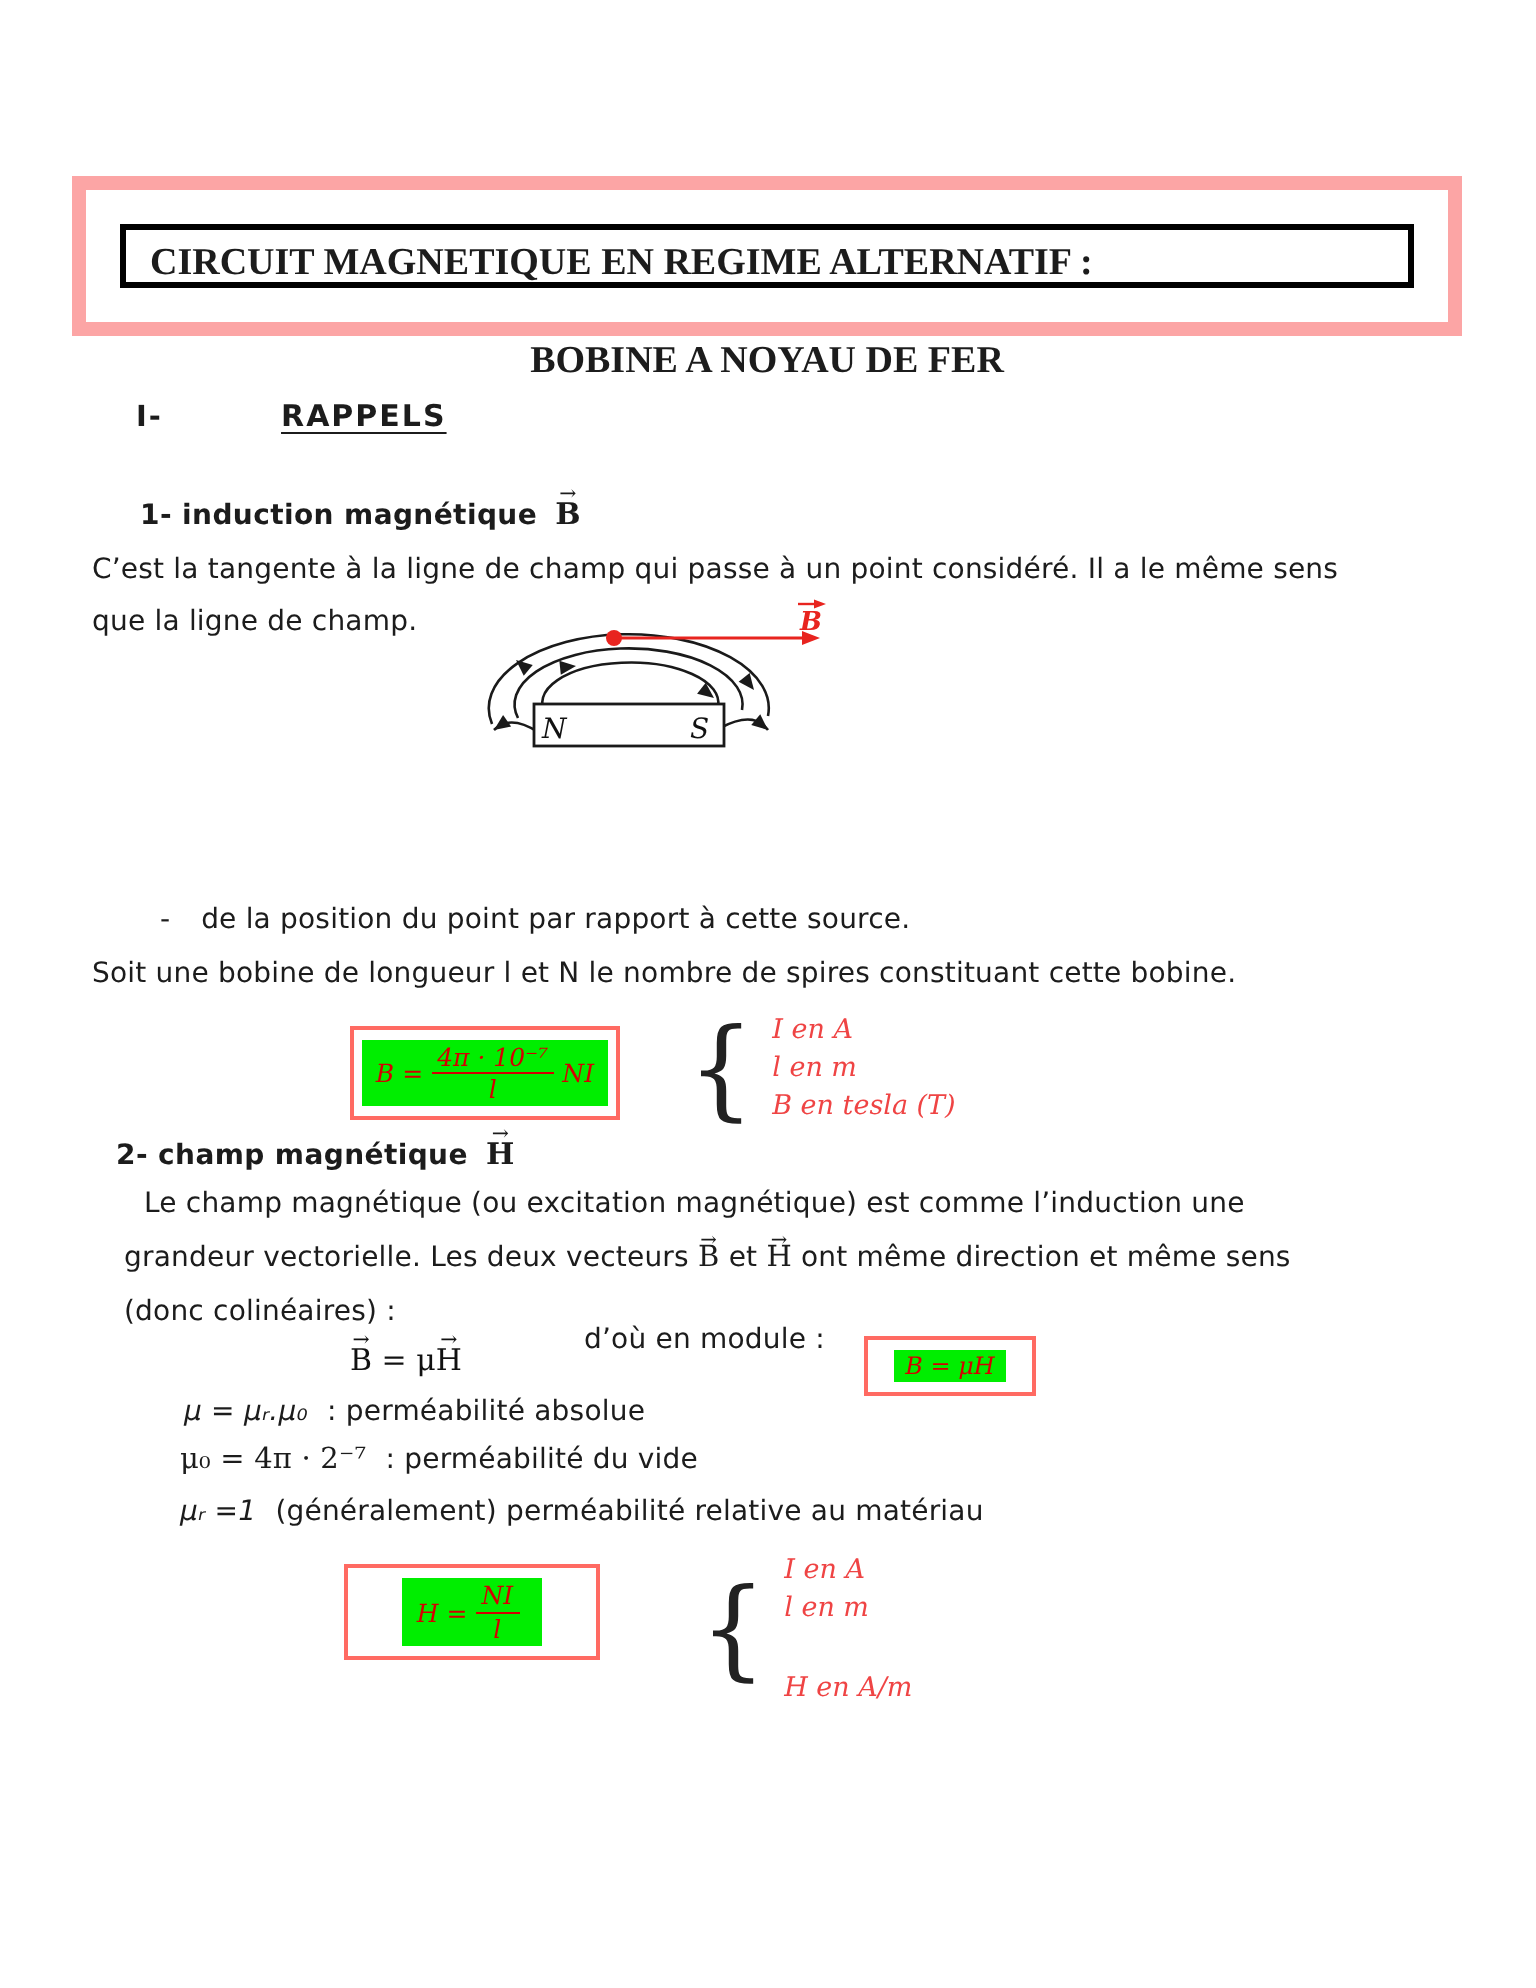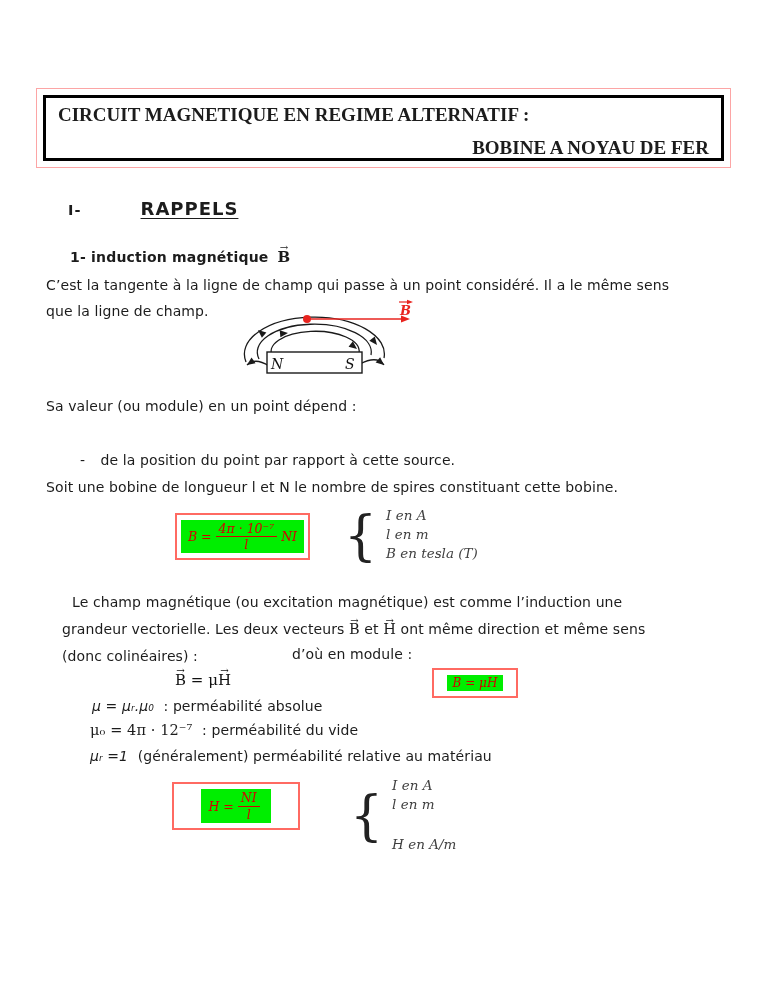--- a/index.html
+++ b/index.html
@@ -6,45 +6,45 @@
   html,body { background:#ffffff; }
   #page {
     position:relative; width:768px; height:994px; background:#ffffff;
     font-family:"DejaVu Sans", sans-serif; color:#1c1c1c; overflow:hidden;
   }
   .abs { position:absolute; white-space:nowrap; }
   .serif { font-family:"DejaVu Serif","Liberation Serif",serif; }
   .it { font-style:italic; }
   .body-line { font-size:14px; letter-spacing:0.1px; }
   
-  .title-outer { border:1px solid #fca5a5; padding:6px; }
+  .title-outer { border:7px solid #fca5a5; padding:17px; }
   .title-inner { border:3px solid #000; width:100%; height:100%; padding:6px 12px 0 12px; }
   .title-l1 { font-family:"Liberation Serif","DejaVu Serif",serif; font-weight:bold; font-size:19px; }
-  .title-l2 { font-family:"Liberation Serif","DejaVu Serif",serif; font-weight:bold; font-size:19px; text-align:right; margin-top:11px; }
+  .title-l2 { font-family:"Liberation Serif","DejaVu Serif",serif; font-weight:bold; font-size:19px; text-align:center; margin-top:27px; }
   
   .sec-num { font-weight:bold; font-size:14.5px; letter-spacing:1px; }
-  .sec-title { font-weight:bold; font-size:18px; letter-spacing:1px; text-decoration:underline; text-underline-offset:3px; }
+  .sec-title { font-weight:bold; font-size:15px; letter-spacing:1px; text-decoration:underline; text-underline-offset:3px; }
   .h-sub { font-weight:bold; font-size:14px; letter-spacing:0.2px; }
   
   .vec { position:relative; display:inline-block; font-family:"DejaVu Serif",serif; }
   .vec::after { content:"\2192"; position:absolute; left:50%; top:-0.60em; transform:translateX(-50%); font-size:0.68em; font-weight:normal; }
   .vec-bold { font-weight:bold; }
   
   .dash { display:inline-block; width:16px; }
   
   .redbox { border:2px solid #ff6a62; display:flex; align-items:center; justify-content:center; }
   .greenbox { background:#00ee00; color:#d40000; font-family:"DejaVu Serif",serif; font-style:italic; display:flex; align-items:center; padding:2px 7px; }
   .frac { display:inline-flex; flex-direction:column; align-items:center; margin:0 4px; line-height:1.05; }
   .frac .num { border-bottom:1.4px solid #d40000; padding:0 3px 1px 3px; }
   .frac .den { padding-top:1px; }
   .f-sm { font-size:12.5px; }
   
   .units { display:flex; align-items:center; }
   .brace { font-family:"DejaVu Serif",serif; font-size:52px; font-weight:200; line-height:56px; transform:scaleY(1.05); color:#222; }
-  .units-col { margin-left:9px; font-family:"DejaVu Serif",serif; font-style:italic; font-size:13.5px; line-height:19px; color:#404040; }
+  .units-col { margin-left:9px; font-family:"DejaVu Serif",serif; font-style:italic; font-size:13.5px; line-height:19px; color:#ef4444; }
   
   .eq { font-family:"DejaVu Serif",serif; font-size:15px; color:#111; }
   svg text { font-family:"DejaVu Serif",serif; }
 </style>
 </head>
 <body>
 
 <div id="page">
 
   <div class="abs title-outer" style="left:36px; top:88px; width:695px; height:80px;">
@@ -100,21 +100,20 @@
     <text x="123" y="73" font-size="14" font-style="italic" fill="#111">S</text>
 
     <circle cx="85" cy="23" r="4" fill="#e8241f"></circle>
     <line x1="85" y1="23" x2="181" y2="23" stroke="#e8241f" stroke-width="1.6"></line>
     <polygon points="188,23 179,19.5 179,26.5" fill="#e8241f"></polygon>
     <line x1="177" y1="6" x2="188" y2="6" stroke="#e8241f" stroke-width="1.2"></line>
     <polygon points="191,6 185,3.8 185,8.2" fill="#e8241f"></polygon>
     <text x="178" y="19" font-size="13" font-style="italic" font-weight="bold" fill="#e8241f">B</text>
   </svg>
 
-  <div class="abs body-line" style="left:46px; top:398px;">Sa valeur (ou module) en un point dépend :</div>
   <div class="abs body-line" style="left:80px; top:452px;">
     <span class="dash">-</span>
     <span>de la position du point par rapport à cette source.</span>
   </div>
   <div class="abs body-line" style="left:46px; top:479px;">Soit une bobine de longueur l et N le nombre de spires constituant cette bobine.</div>
 
   <div class="abs redbox" style="left:175px; top:513px; width:135px; height:47px;">
     <div class="greenbox f-sm">
       <span>B =</span>
       <span class="frac">
@@ -127,45 +126,49 @@
 
   <div class="abs units" style="left:344px; top:506px;">
     <span class="brace">{</span>
     <span class="units-col">
       <span style="display:block;">I en A</span>
       <span style="display:block;">l en m</span>
       <span style="display:block;">B en tesla (T)</span>
     </span>
   </div>
 
+  <div class="abs h-sub" style="left:58px; top:568px;">
+    <span>2- champ magnétique</span>
+    <span class="vec vec-bold" style="font-size:15px; margin-left:4px;">H</span>
+  </div>
 
   <div class="abs body-line" style="left:72px; top:594px;">Le champ magnétique (ou excitation magnétique) est comme l’induction  une</div>
   <div class="abs body-line" style="left:62px; top:621px;">
     <span>grandeur vectorielle. Les deux vecteurs</span>
     <span class="vec" style="font-size:14.5px;">B</span>
     <span>et</span>
     <span class="vec" style="font-size:14.5px;">H</span>
     <span>ont même direction et même sens</span>
   </div>
   <div class="abs body-line" style="left:62px; top:648px;">(donc colinéaires) :</div>
 
   <div class="abs eq" style="left:175px; top:671px;">
     <span class="vec">B</span><span> = μ</span><span class="vec">H</span>
   </div>
-  <div class="abs body-line" style="left:292px; top:646px;text-align:center;">d’où en module :</div>
+  <div class="abs body-line" style="left:292px; top:662px;text-align:center;">d’où en module :</div>
   <div class="abs redbox" style="left:432px; top:668px; width:86px; height:30px;">
     <div class="greenbox" style="font-size:12px; padding:1px 6px;">B = μH</div>
   </div>
 
   <div class="abs body-line" style="left:92px; top:698px;">
     <span class="it">μ = μᵣ.μ₀</span>
     <span style="margin-left:5px;">: perméabilité absolue</span>
   </div>
   <div class="abs body-line" style="left:90px; top:722px;">
-    <span class="serif" style="font-size:14.5px;">μ₀ = 4π · 12⁻⁷</span>
+    <span class="serif" style="font-size:14.5px;">μ₀ = 4π · 2⁻⁷</span>
     <span style="margin-left:5px;">: perméabilité du vide</span>
   </div>
   <div class="abs body-line" style="left:90px; top:748px;">
     <span class="it">μᵣ =1</span>
     <span style="margin-left:5px;margin-top:24px;">(généralement) perméabilité relative au matériau</span>
   </div>
 
   <div class="abs redbox" style="left:172px; top:782px; width:128px; height:48px;">
     <div class="greenbox f-sm">
       <span>H =</span>

